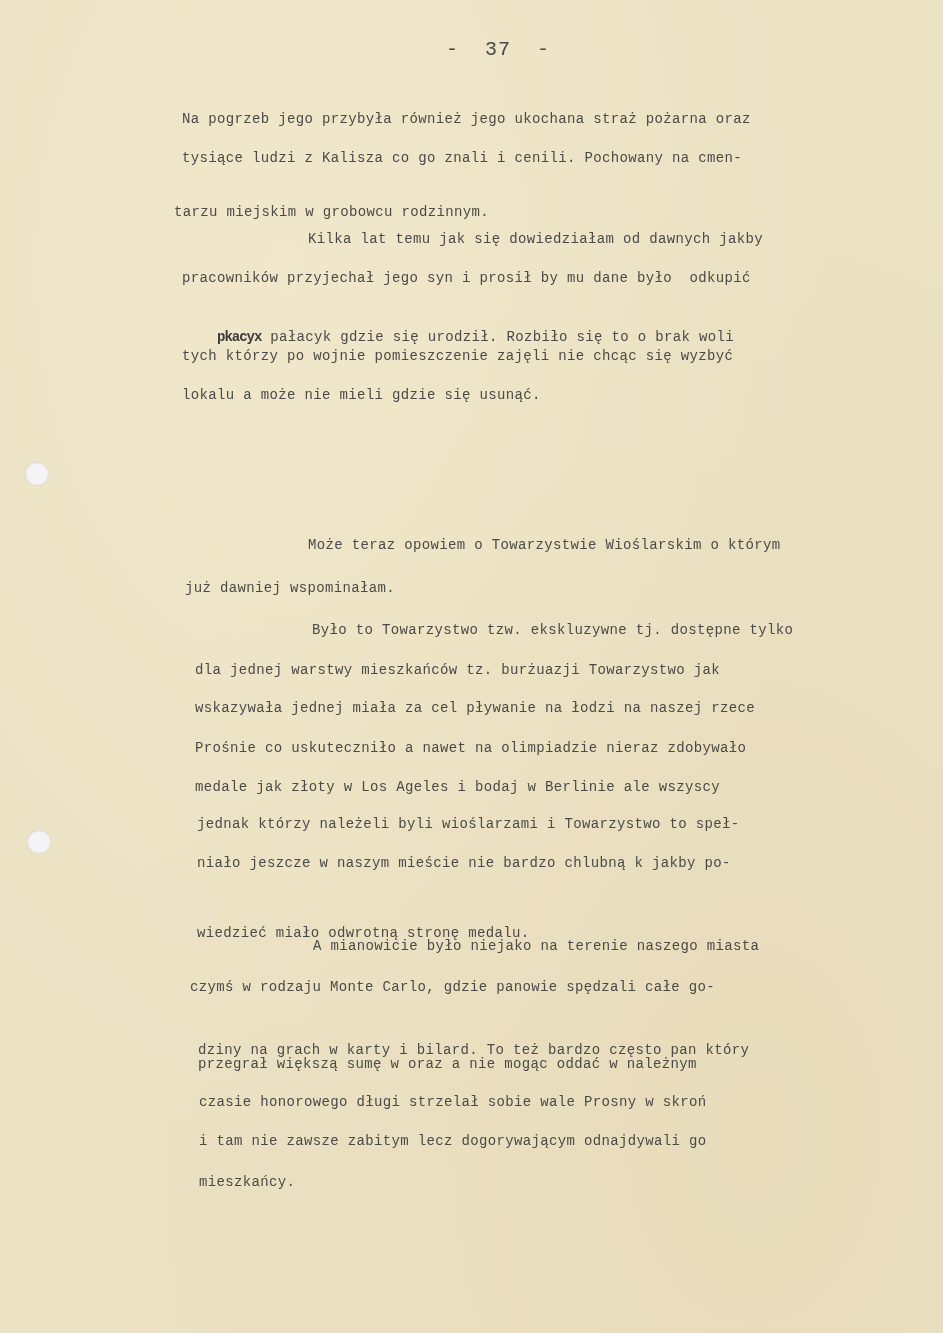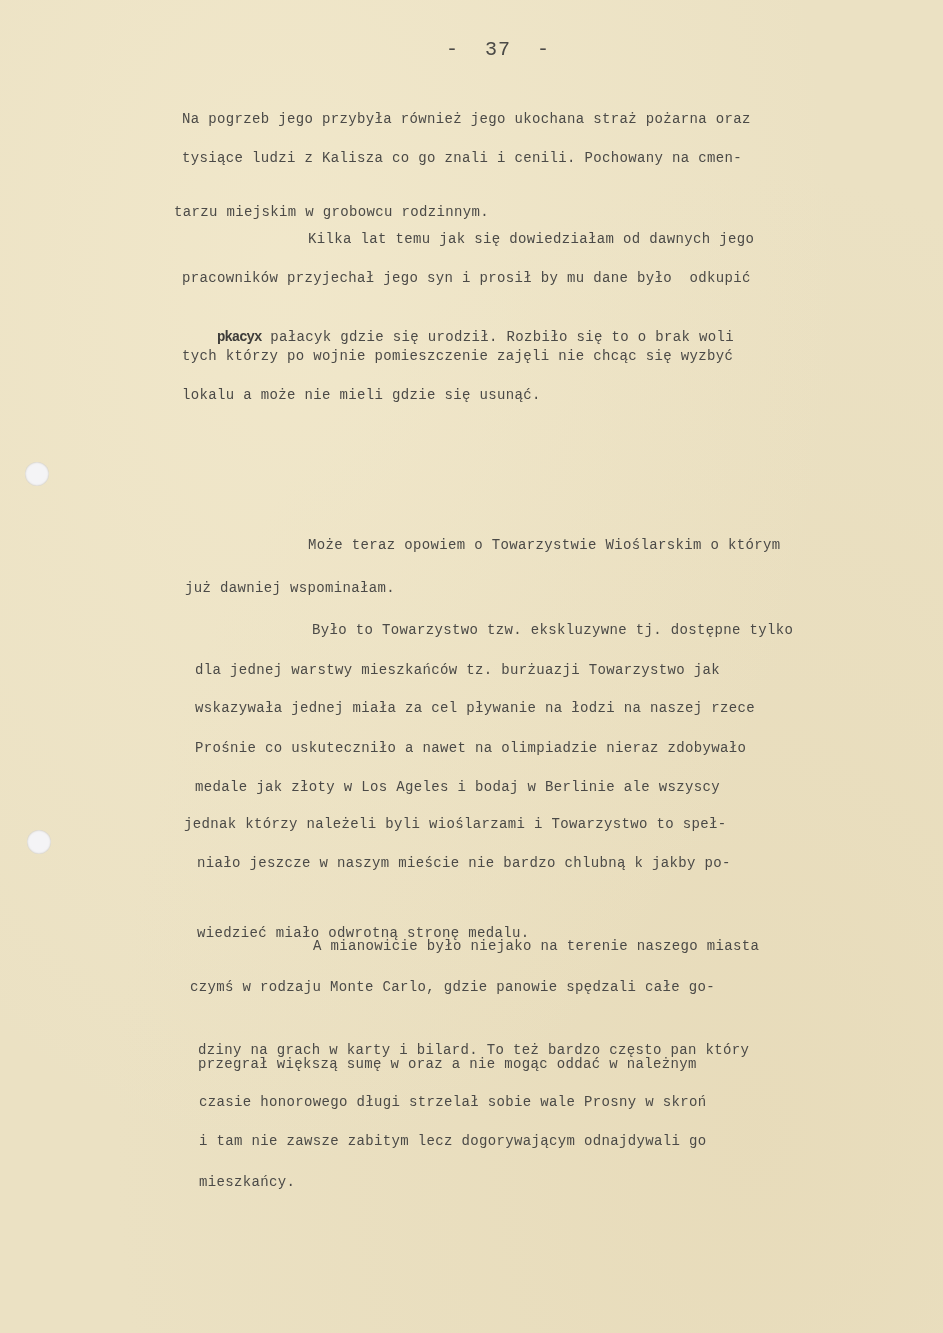--- a/index.html
+++ b/index.html
@@ -42,37 +42,37 @@
 
   <div class="punch-hole" style="left:25px; top:462px;"></div>
   <div class="punch-hole" style="left:27px; top:830px;"></div>
 
   <div class="page-number">-  37  -</div>
 
   <div class="line" style="left:182px; top:109px;">Na pogrzeb jego przybyła również jego ukochana straż pożarna oraz</div>
   <div class="line" style="left:182px; top:148px;">tysiące ludzi z Kalisza co go znali i cenili. Pochowany na cmen-</div>
   <div class="line" style="left:174px; top:186px;margin-top:16px;">tarzu miejskim w grobowcu rodzinnym.</div>
 
-  <div class="line" style="left:308px; top:229px;">Kilka lat temu jak się dowiedziałam od dawnych jego</div>
+  <div class="line" style="left:308px; top:229px;">Kilka lat temu jak się dowiedziałam od dawnych jakby</div>
   <div class="line" style="left:182px; top:268px;">pracowników przyjechał jego syn i prosił by mu dane było  odkupić</div>
   <div class="line" style="left:182px; top:307px;">
     <span class="strike">pkacyx</span> <span>pałacyk gdzie się urodził. Rozbiło się to o brak woli</span>
   </div>
   <div class="line" style="left:182px; top:346px;">tych którzy po wojnie pomieszczenie zajęli nie chcąc się wyzbyć</div>
   <div class="line" style="left:182px; top:385px;">lokalu a może nie mieli gdzie się usunąć.</div>
 
   <div class="line" style="left:308px; top:535px;">Może teraz opowiem o Towarzystwie Wioślarskim o którym</div>
   <div class="line" style="left:185px; top:578px;">już dawniej wspominałam.</div>
 
   <div class="line" style="left:312px; top:620px;">Było to Towarzystwo tzw. ekskluzywne tj. dostępne tylko</div>
   <div class="line" style="left:195px; top:660px;">dla jednej warstwy mieszkańców tz. burżuazji Towarzystwo jak</div>
   <div class="line" style="left:195px; top:698px;">wskazywała jednej miała za cel pływanie na łodzi na naszej rzece</div>
   <div class="line" style="left:195px; top:738px;">Prośnie co uskuteczniło a nawet na olimpiadzie nieraz zdobywało</div>
   <div class="line" style="left:195px; top:777px;">medale jak złoty w Los Ageles i bodaj w Berlinie ale wszyscy</div>
-  <div class="line" style="left:184px; top:814px;">jednak którzy należeli byli wioślarzami i Towarzystwo to speł-</div>
+  <div class="line" style="left:197px; top:814px;">jednak którzy należeli byli wioślarzami i Towarzystwo to speł-</div>
   <div class="line" style="left:197px; top:853px;">niało jeszcze w naszym mieście nie bardzo chlubną k jakby po-</div>
   <div class="line" style="left:197px; top:891px;margin-top:32px;">wiedzieć miało odwrotną stronę medalu.</div>
 
   <div class="line" style="left:313px; top:936px;">A mianowicie było niejako na terenie naszego miasta</div>
   <div class="line" style="left:190px; top:977px;">czymś w rodzaju Monte Carlo, gdzie panowie spędzali całe go-</div>
   <div class="line" style="left:198px; top:1016px;margin-top:24px;">dziny na grach w karty i bilard. To też bardzo często pan który</div>
   <div class="line" style="left:198px; top:1054px;">przegrał większą sumę w oraz a nie mogąc oddać w należnym</div>
   <div class="line" style="left:199px; top:1092px;">czasie honorowego długi strzelał sobie wale Prosny w skroń</div>
   <div class="line" style="left:199px; top:1131px;">i tam nie zawsze zabitym lecz dogorywającym odnajdywali go</div>
   <div class="line" style="left:199px; top:1172px;">mieszkańcy.</div>

